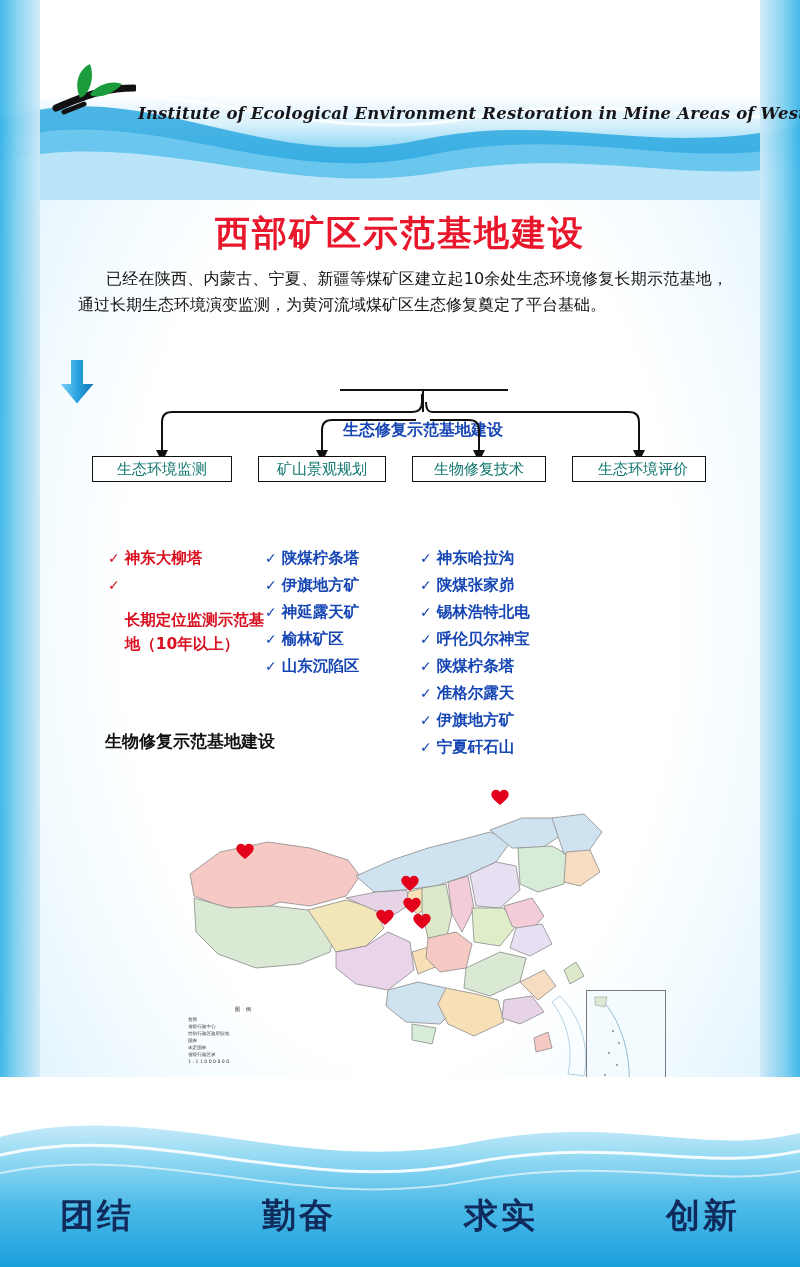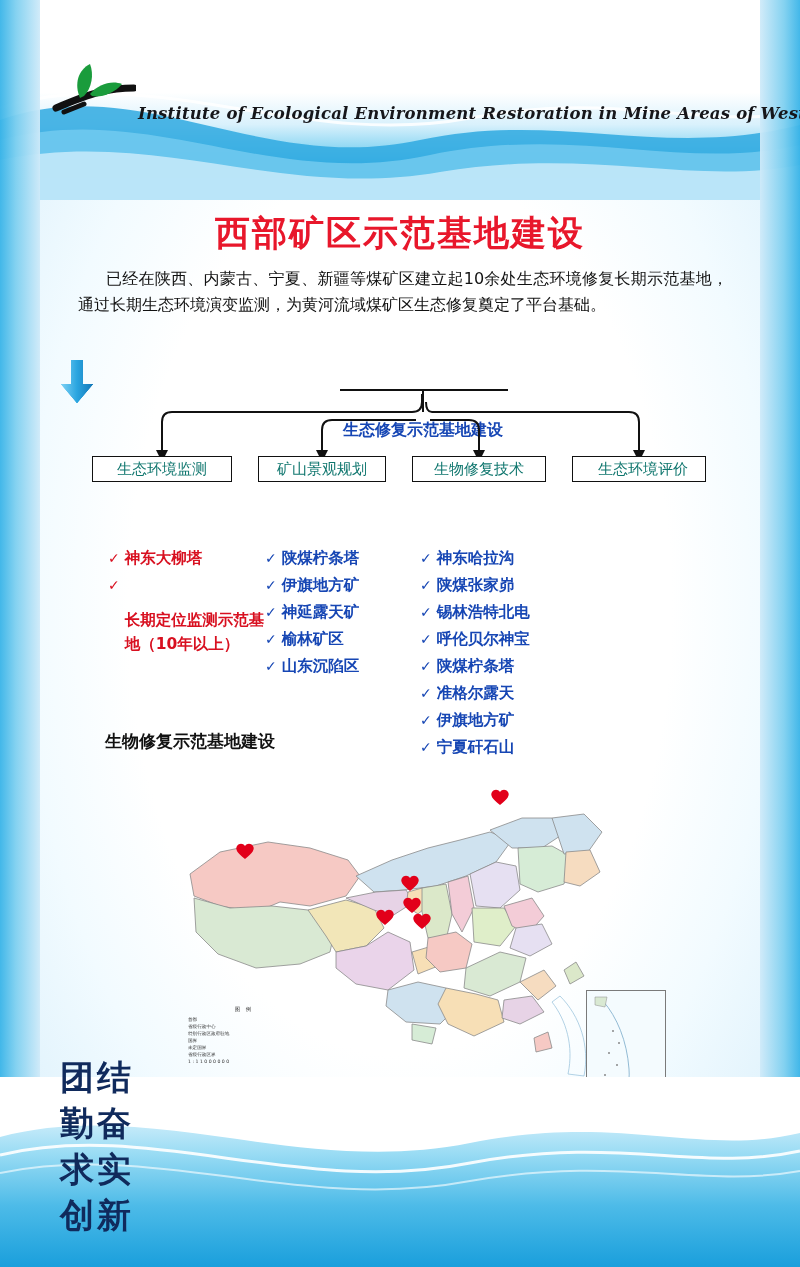--- a/index.html
+++ b/index.html
@@ -132,21 +132,21 @@
     border:1px solid #7a7a7a;background:#f4fbfe;
   }
   .inset-label{
     position:absolute;bottom:2px;right:4px;font-size:5px;color:#444;
     font-family:"DejaVu Sans", sans-serif;
   }
 
   
   .slogan{
     position:absolute;bottom:28px;left:60px;right:60px;
-    display:flex;justify-content:space-between;align-items:flex-start;flex-direction:column;
+    display:flex;justify-content:space-between;align-items:flex-start;
   }
   .slogan span{
     font-family:"DejaVu Serif", serif;
     font-size:34px;font-weight:bold;color:#102a5c;letter-spacing:3px;
   }
 </style>
 </head>
 <body>
 
 <div class="poster">

